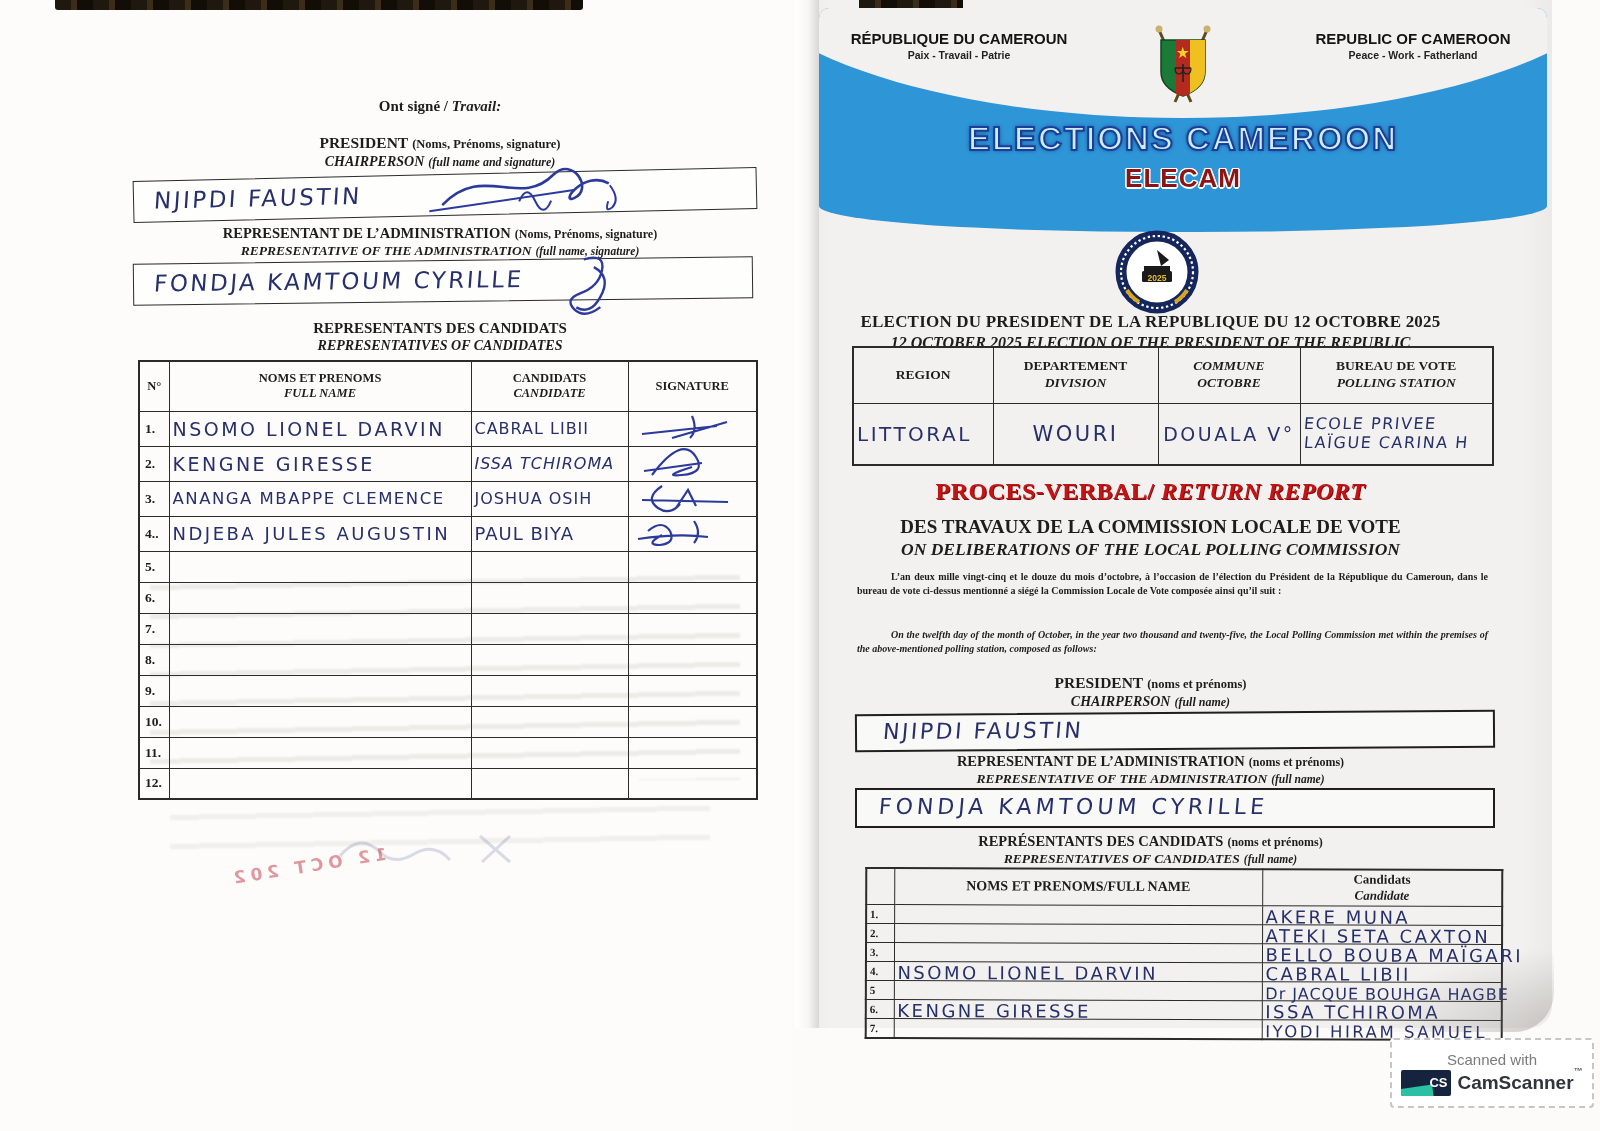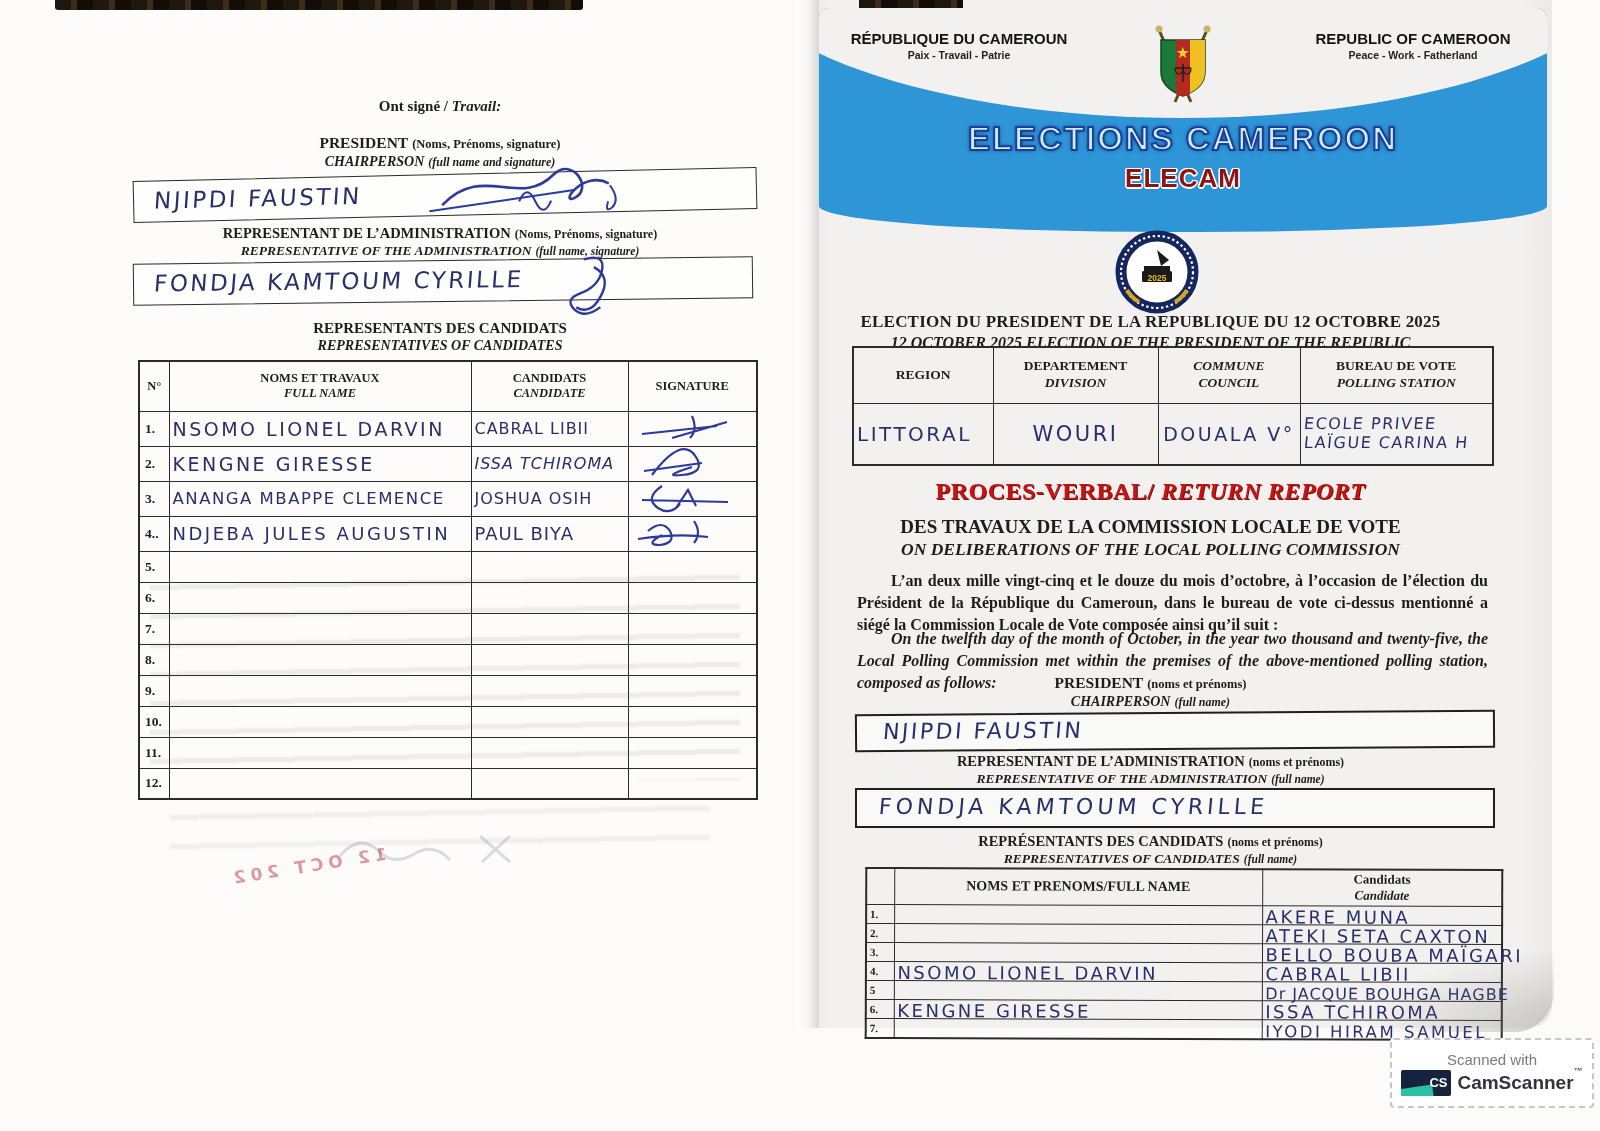--- a/index.html
+++ b/index.html
@@ -34,21 +34,21 @@
       border-radius:10px 10px 48% 48%/10px 10px 26px 26px;}
   #dome{left:-90px;right:-90px;top:-212px;height:322px;background:#f2f1ef;border-radius:50%;}
   .hdr-country{font-size:15px;line-height:1.25;color:#141414;}
   .hdr-motto{font-size:10.5px;color:#222;}
   .banner-line1{font-size:33px;letter-spacing:2px;color:#cfeefb;
       -webkit-text-stroke:2px #1b3f98;text-shadow:0 0 4px #14367e;}
   .banner-line2{font-size:26px;letter-spacing:1px;color:#8e1414;
       text-shadow:-1.5px 0 #fff,1.5px 0 #fff,0 -1.5px #fff,0 1.5px #fff,-1px -1px #fff,1px 1px #fff,-1px 1px #fff,1px -1px #fff;}
   .loc-th{font-size:13.5px;font-weight:bold;line-height:1.25;text-align:center;}
   .pv-red{color:#c41414;text-shadow:1px 1px 0 #7e0e0e;font-size:24px;letter-spacing:.5px;}
-  .para{font-size:16px;line-height:1.36;text-align:justify;text-indent:34px;margin:0;}
+  .para{font-size:10px;line-height:1.36;text-align:justify;text-indent:34px;margin:0;}
   .rp-box{border:2px solid #1f1f1f;background:rgba(255,255,255,.55);}
   .ct-rows td{height:18px;font-size:11px;}
   .hw-cell{position:relative;top:3px;font-size:18px;line-height:14px;}
   
   #cs-badge{left:1390px;top:1038px;width:200px;height:66px;border:2px dashed #c6c6c6;
       border-radius:4px;background:#ffffff;display:flex;flex-direction:column;
       align-items:center;justify-content:center;gap:2px;}
   .cs-line1{font-size:15px;color:#7b7b7b;text-align:right;}
   .cs-row{display:flex;align-items:center;gap:6px;}
   .cs-logo{position:relative;width:26px;height:26px;border-radius:2px;background:#16233f;overflow:hidden;
@@ -114,21 +114,21 @@
       <colgroup>
           <col style="width:30px">
           <col style="width:302px">
           <col style="width:157px">
           <col style="width:129px">
         </colgroup>
       <tbody>
           <tr style="height:50px;">
         <th class="lp-th">N°</th>
         <th class="lp-th">
-          <div>NOMS ET TRAVAUX</div>
+          <div>NOMS ET PRENOMS</div>
           <div class="i">FULL NAME</div>
         </th>
         <th class="lp-th">
           <div>CANDIDATS</div>
           <div class="i">CANDIDATE</div>
         </th>
         <th class="lp-th">SIGNATURE</th>
       </tr>
       <tr style="height:31px;">
         <td class="num-cell">1.</td>
@@ -278,21 +278,21 @@
         </colgroup>
       <tbody>
           <tr style="height:56px;">
         <th class="loc-th">REGION</th>
         <th class="loc-th">
           <div>DEPARTEMENT</div>
           <div class="i">DIVISION</div>
         </th>
         <th class="loc-th">
           <div class="i">COMMUNE</div>
-          <div class="i">COUNCIL</div>
+          <div class="i">OCTOBRE</div>
         </th>
         <th class="loc-th">
           <div>BUREAU DE VOTE</div>
           <div class="i">POLLING STATION</div>
         </th>
       </tr>
       <tr style="height:62px;">
         <td><span class="hw" style="font-size:20px;">LITTORAL</span></td>
         <td class="ctr"><span class="hw" style="font-size:21px;">WOURI</span></td>
         <td class="ctr"><span class="hw" style="font-size:19px;">DOUALA V°</span></td>

